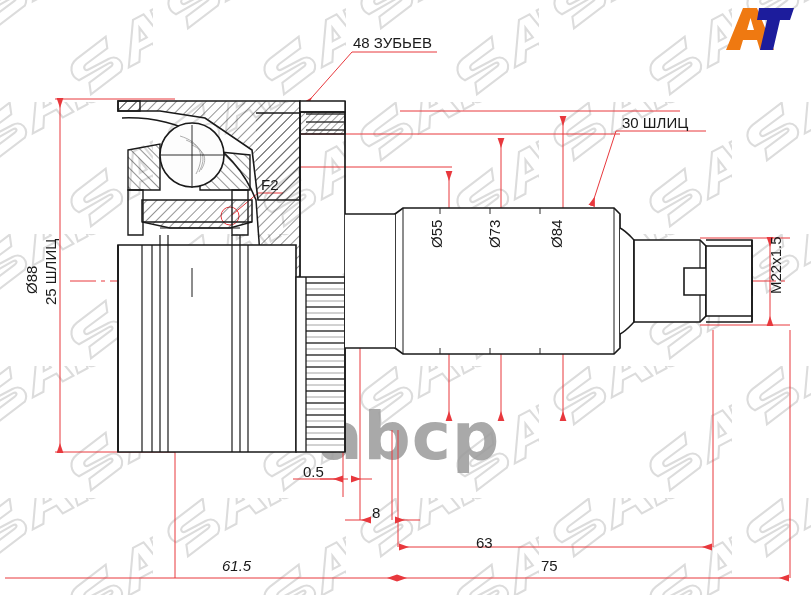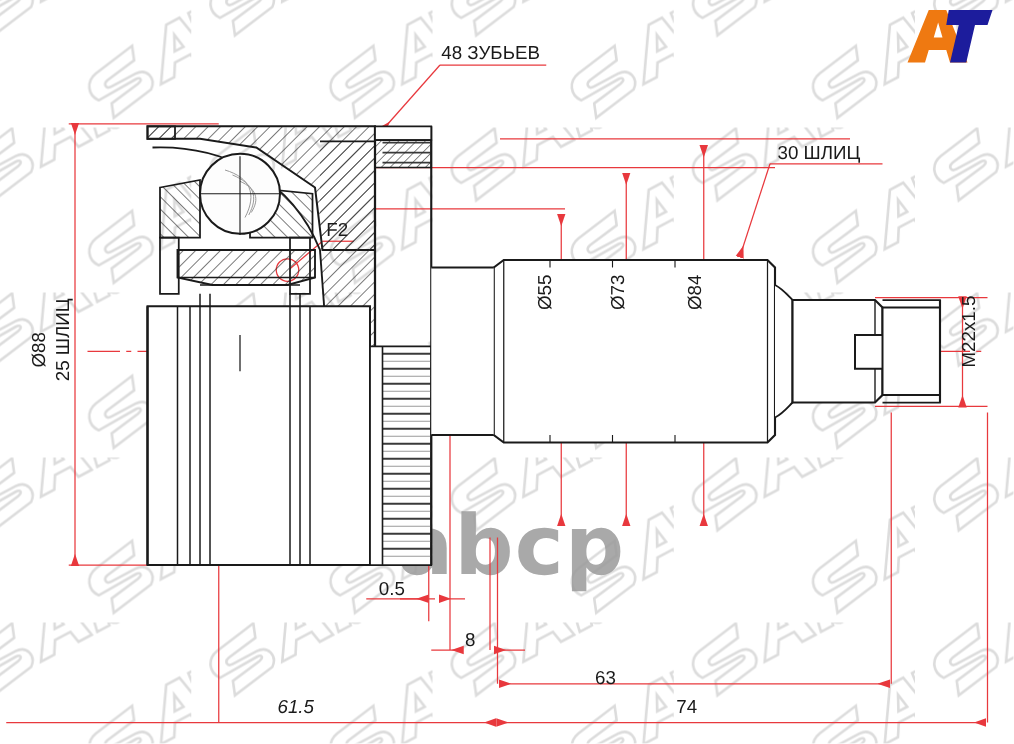--- a/index.html
+++ b/index.html
@@ -304,21 +304,21 @@
     <div class="lbl" id="label-f2">F2</div>
     <div class="lbl" id="label-d55">Ø55</div>
     <div class="lbl" id="label-d73">Ø73</div>
     <div class="lbl" id="label-d84">Ø84</div>
     <div class="lbl" id="label-thread">M22x1.5</div>
     <div class="lbl" id="label-d88">Ø88</div>
     <div class="lbl" id="label-splines-left">25 ШЛИЦ</div>
     <div class="lbl" id="label-05">0.5</div>
     <div class="lbl" id="label-8">8</div>
     <div class="lbl" id="label-63">63</div>
-    <div class="lbl" id="label-95">74</div>
+    <div class="lbl" id="label-95">75</div>
     <div class="lbl" id="label-615">61.5</div>
   </div>
 
   <div class="layer" id="logo-layer">
     <svg id="at-logo" viewBox="0 0 72 46">
       <path d="M2 44 L19 2 L33 2 L50 44 L36 44 L33 34 L19 34 L16 44 Z M23 24 L30 24 L26.5 12 Z" fill="#ef7911"></path>
       <path d="M35 2 L70 2 L66 14 L56 14 L49 44 L36 44 L43 14 L33 14 Z" fill="#1c1c9c"></path>
     </svg>
   </div>
 

